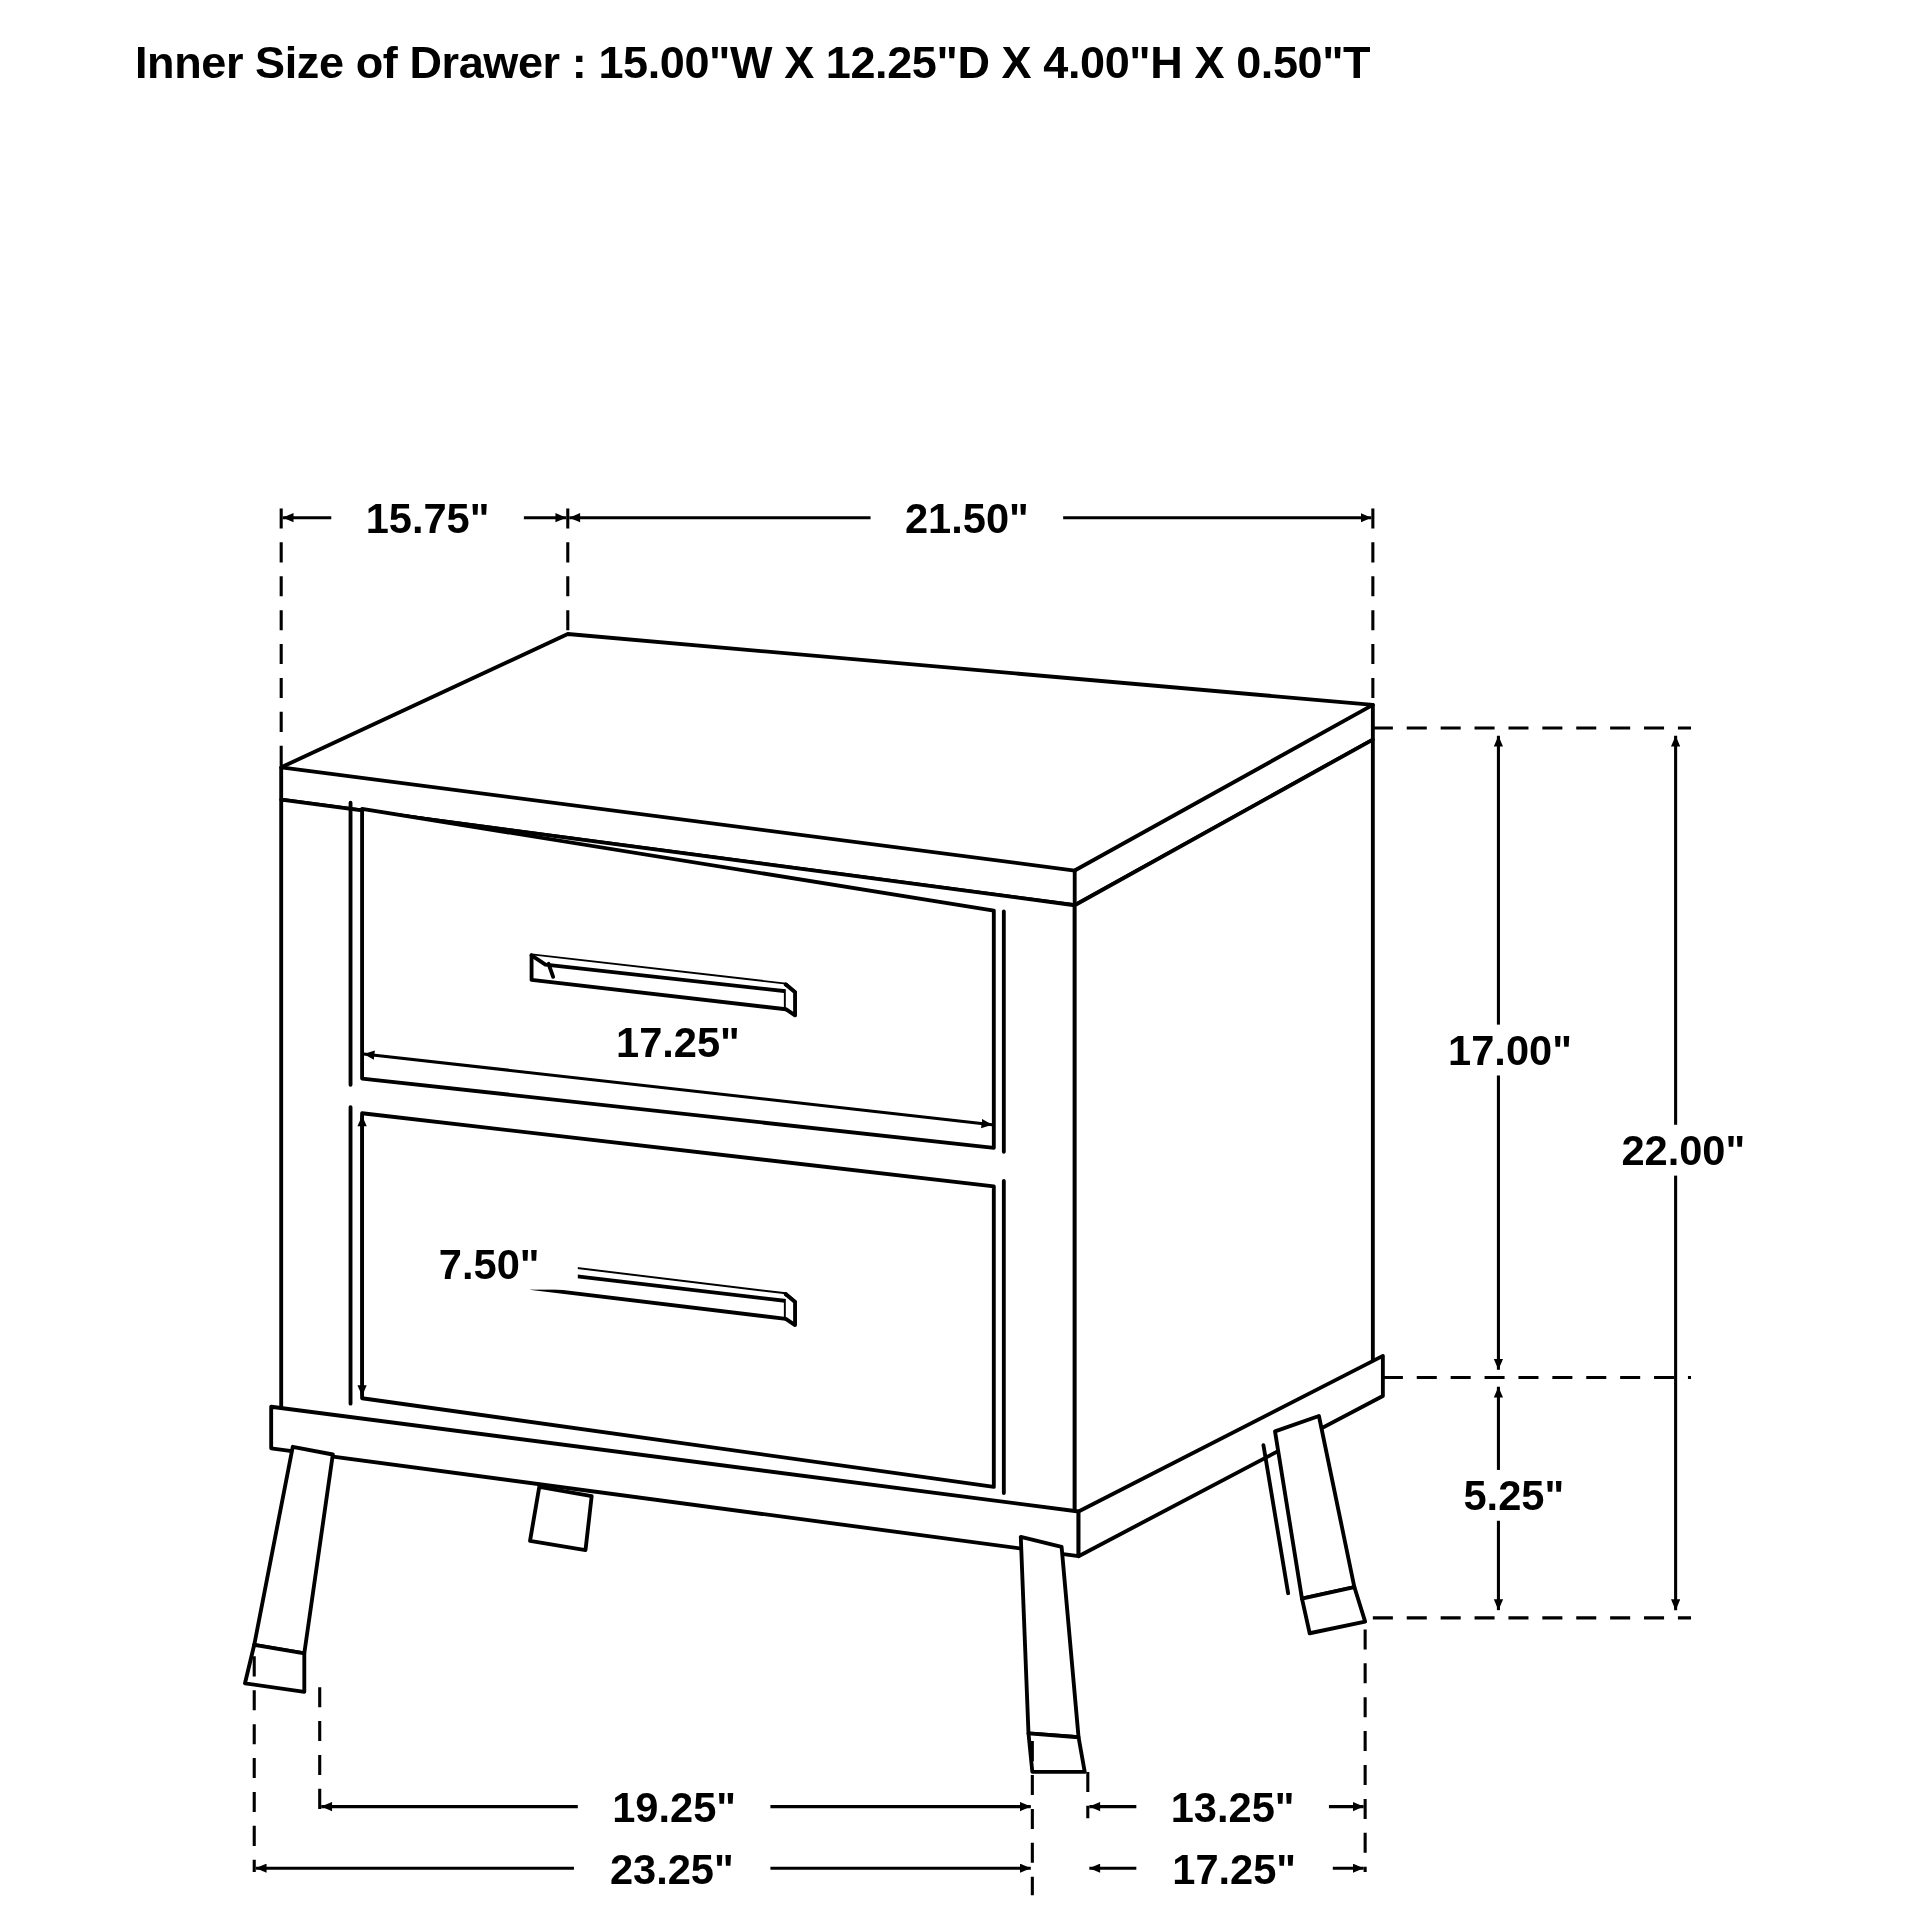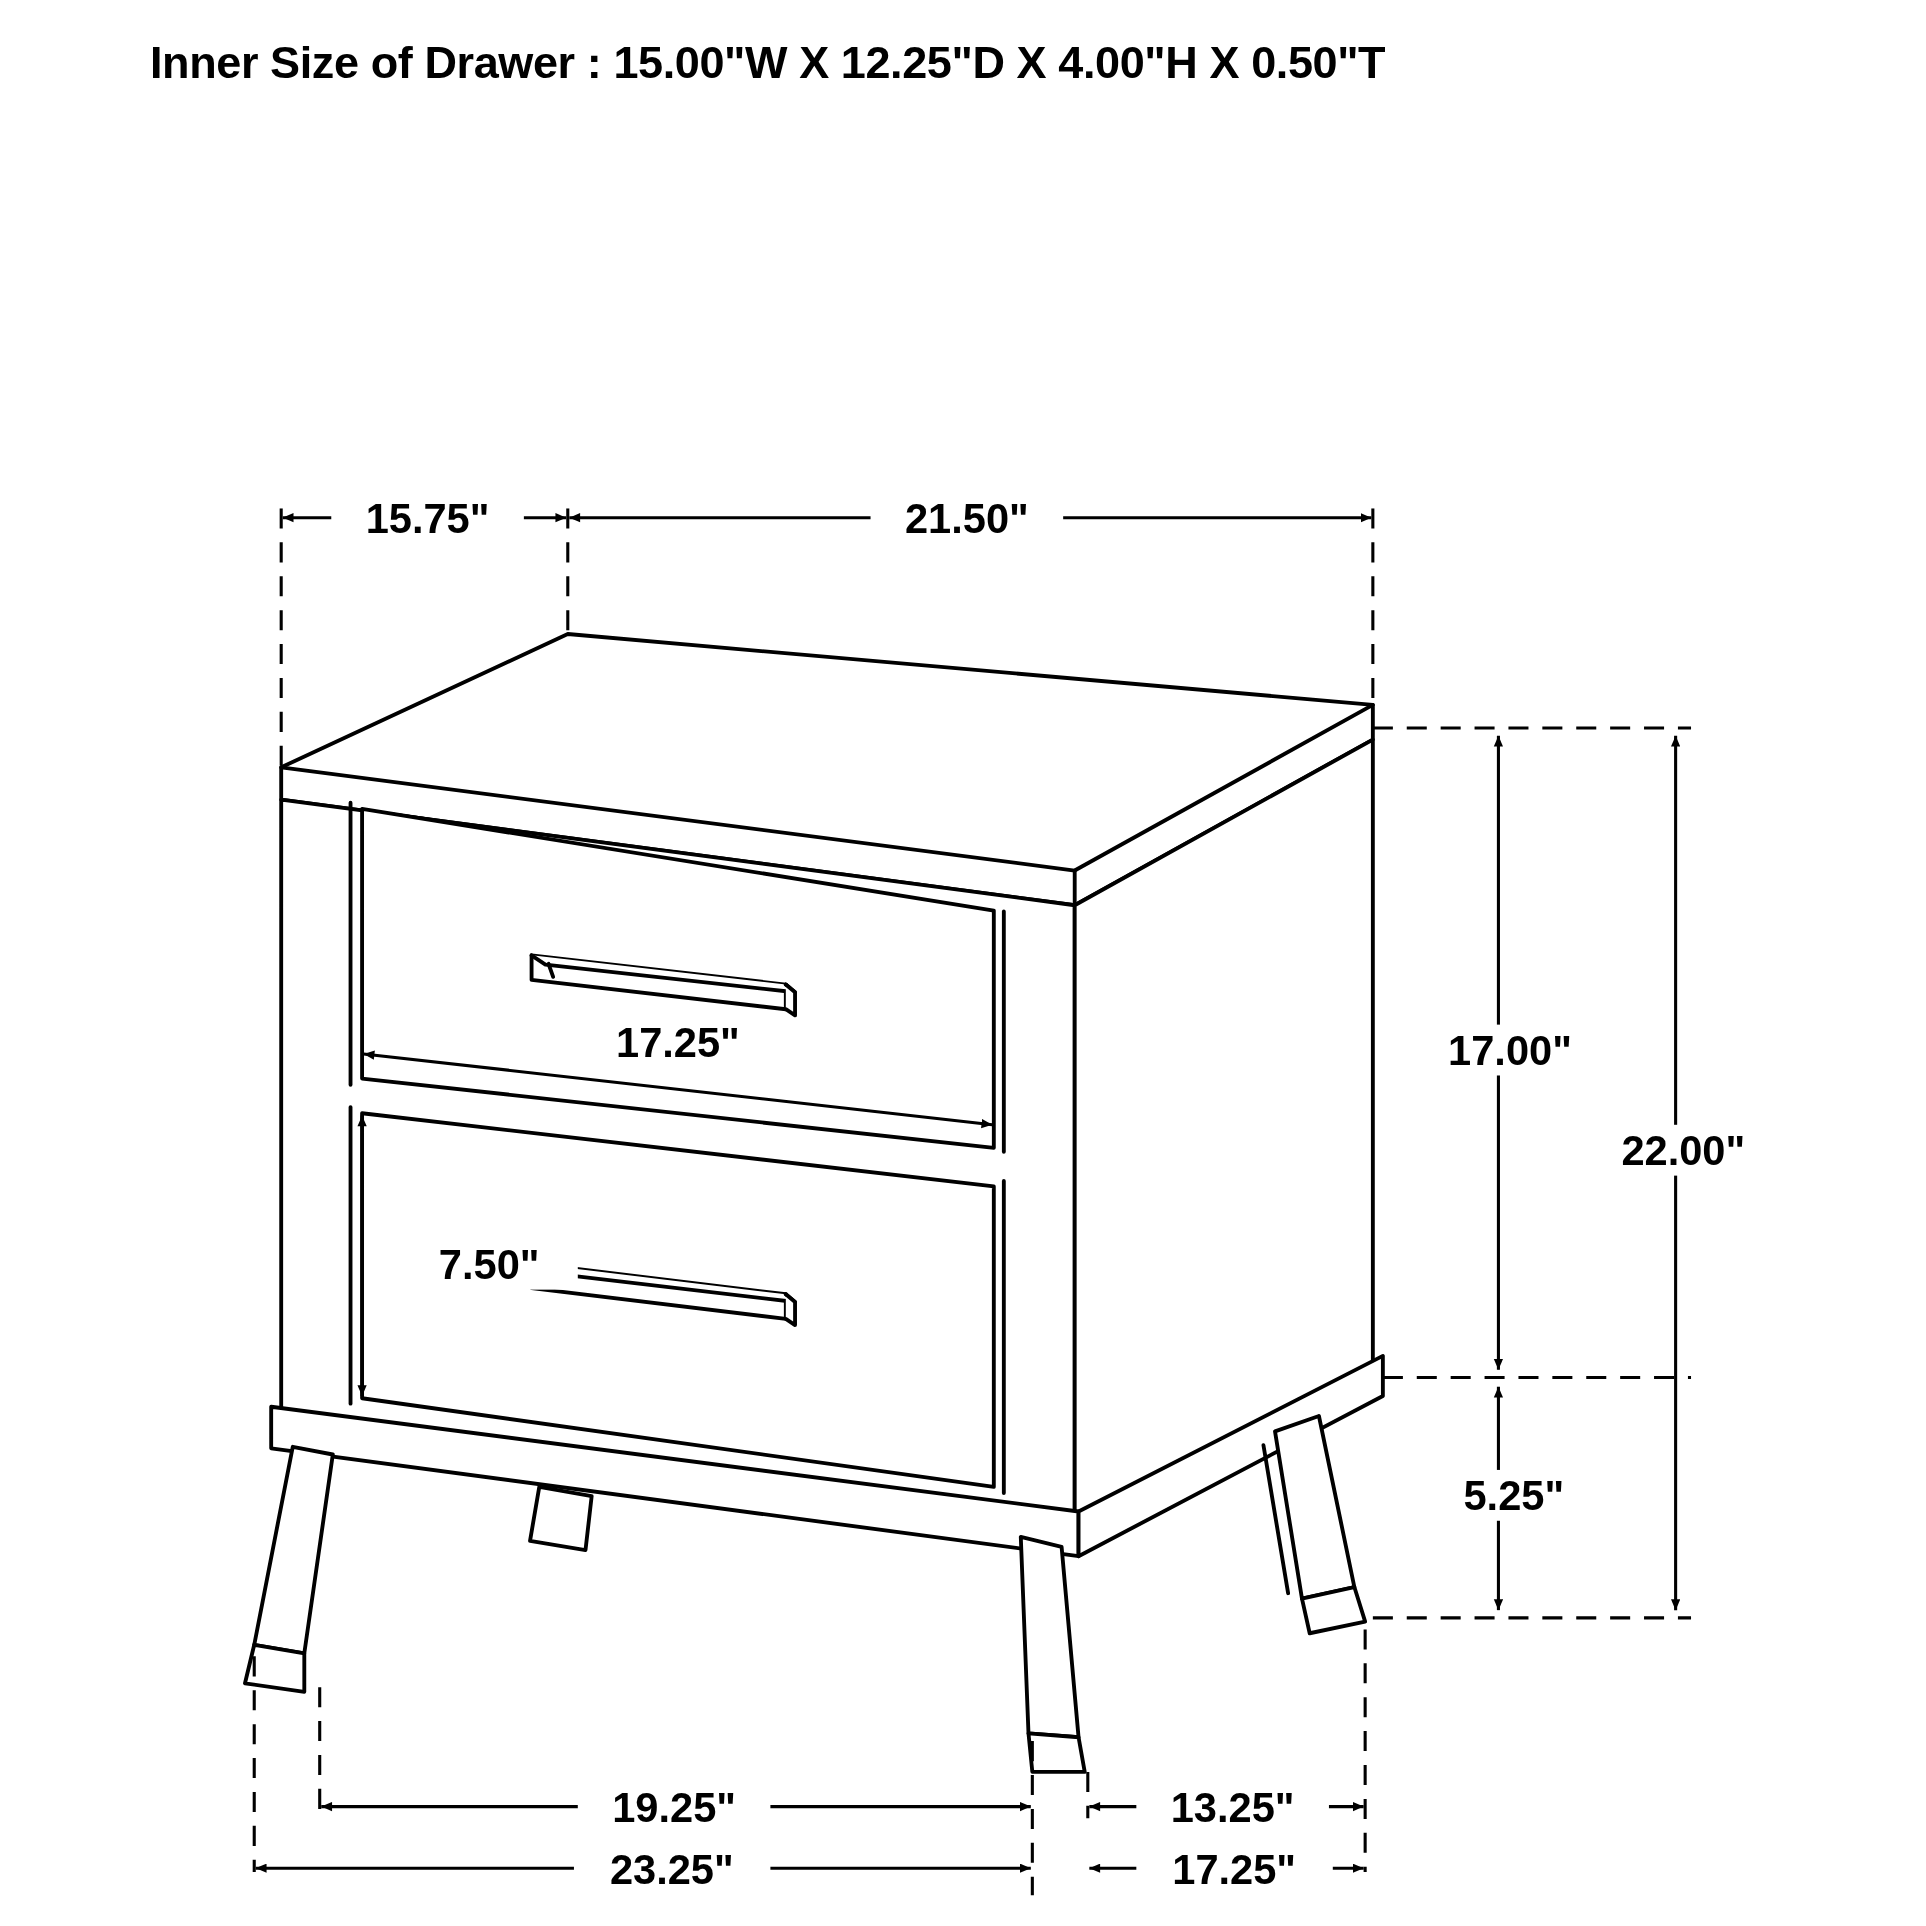--- a/index.html
+++ b/index.html
@@ -15,21 +15,21 @@
     overflow: hidden;
     position: relative;
   }
   #sheet {
     position: relative;
     width: 1926px;
     height: 1926px;
   }
   #title {
     position: absolute;
-    left: 150px;
+    left: 135px;
     top: 37px;
     font-size: 45px;
     font-weight: bold;
     letter-spacing: -0.4px;
     white-space: nowrap;
   }
   svg.drawing {
     position: absolute;
     left: 0;
     top: 0;

